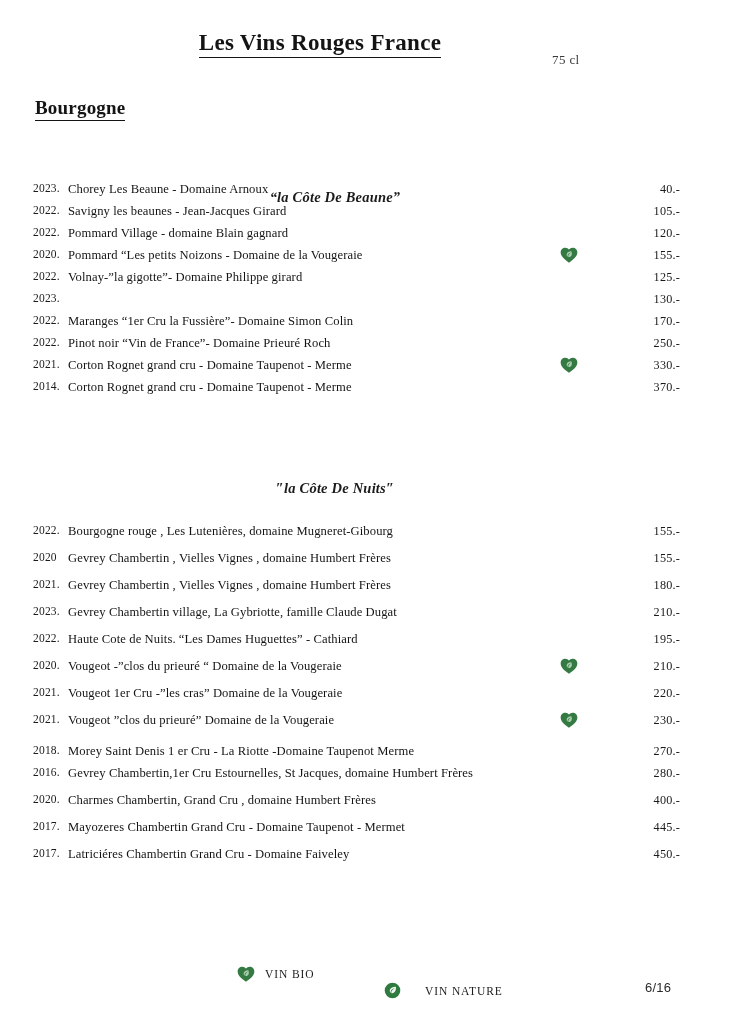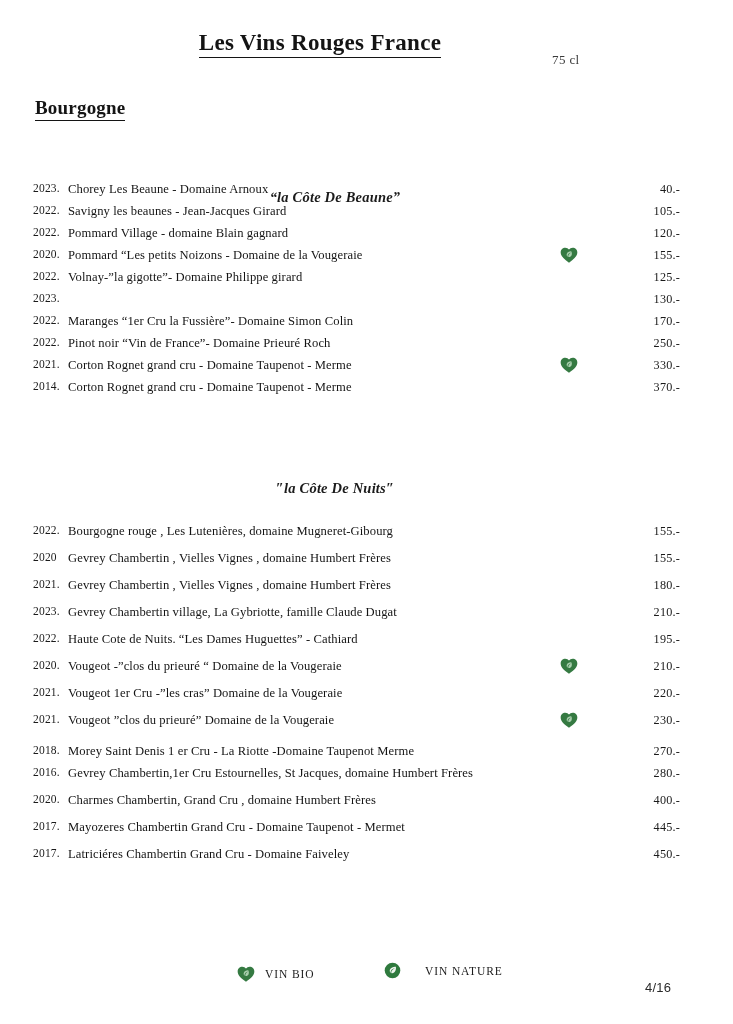--- a/index.html
+++ b/index.html
@@ -157,21 +157,21 @@
     height: 32px;
     padding-left: 46px;
   }
   .legend-item {
     position: absolute;
     display: flex;
     align-items: center;
     gap: 9px;
   }
   .legend-bio { left: 236px; top: 2px; }
-  .legend-nature { left: 384px; top: 0; gap: 24px; }
+  .legend-nature { left: 384px; top: 20px; gap: 24px; }
   .legend-label {
     font-size: 11.5px;
     letter-spacing: 0.9px;
     color: #1c1c1c;
     font-variant: small-caps;
     text-transform: uppercase;
   }
   .page-number {
     position: absolute;
     left: 645px;
@@ -361,15 +361,15 @@
       <span>
         <svg class="circle-icon" viewBox="0 0 24 24" aria-hidden="true">
           <circle cx="12" cy="12" r="11" fill="#2f7a3e"></circle>
           <path d="M16.6 6.6 C13.6 6.2 10 7.6 8.6 10.3 C7.6 12.2 8.1 14.4 9.6 15.5 C9.2 13.9 9.6 12.3 10.7 11 C12 9.5 14 8.6 15.6 8.3 C14.1 9.4 12.1 10.6 11 12.2 C10.2 13.4 10.1 14.8 10.7 15.8 C12.9 16.3 15.1 14.9 16.1 12.5 C17 10.2 17.2 7.9 16.6 6.6 Z" fill="#eef5ee"></path>
         </svg>
       </span>
       <span class="legend-label">VIN NATURE</span>
     </div>
   </div>
 
-  <div class="page-number">4/16</div>
+  <div class="page-number">6/16</div>
 
 </div>
 
 </body></html>

